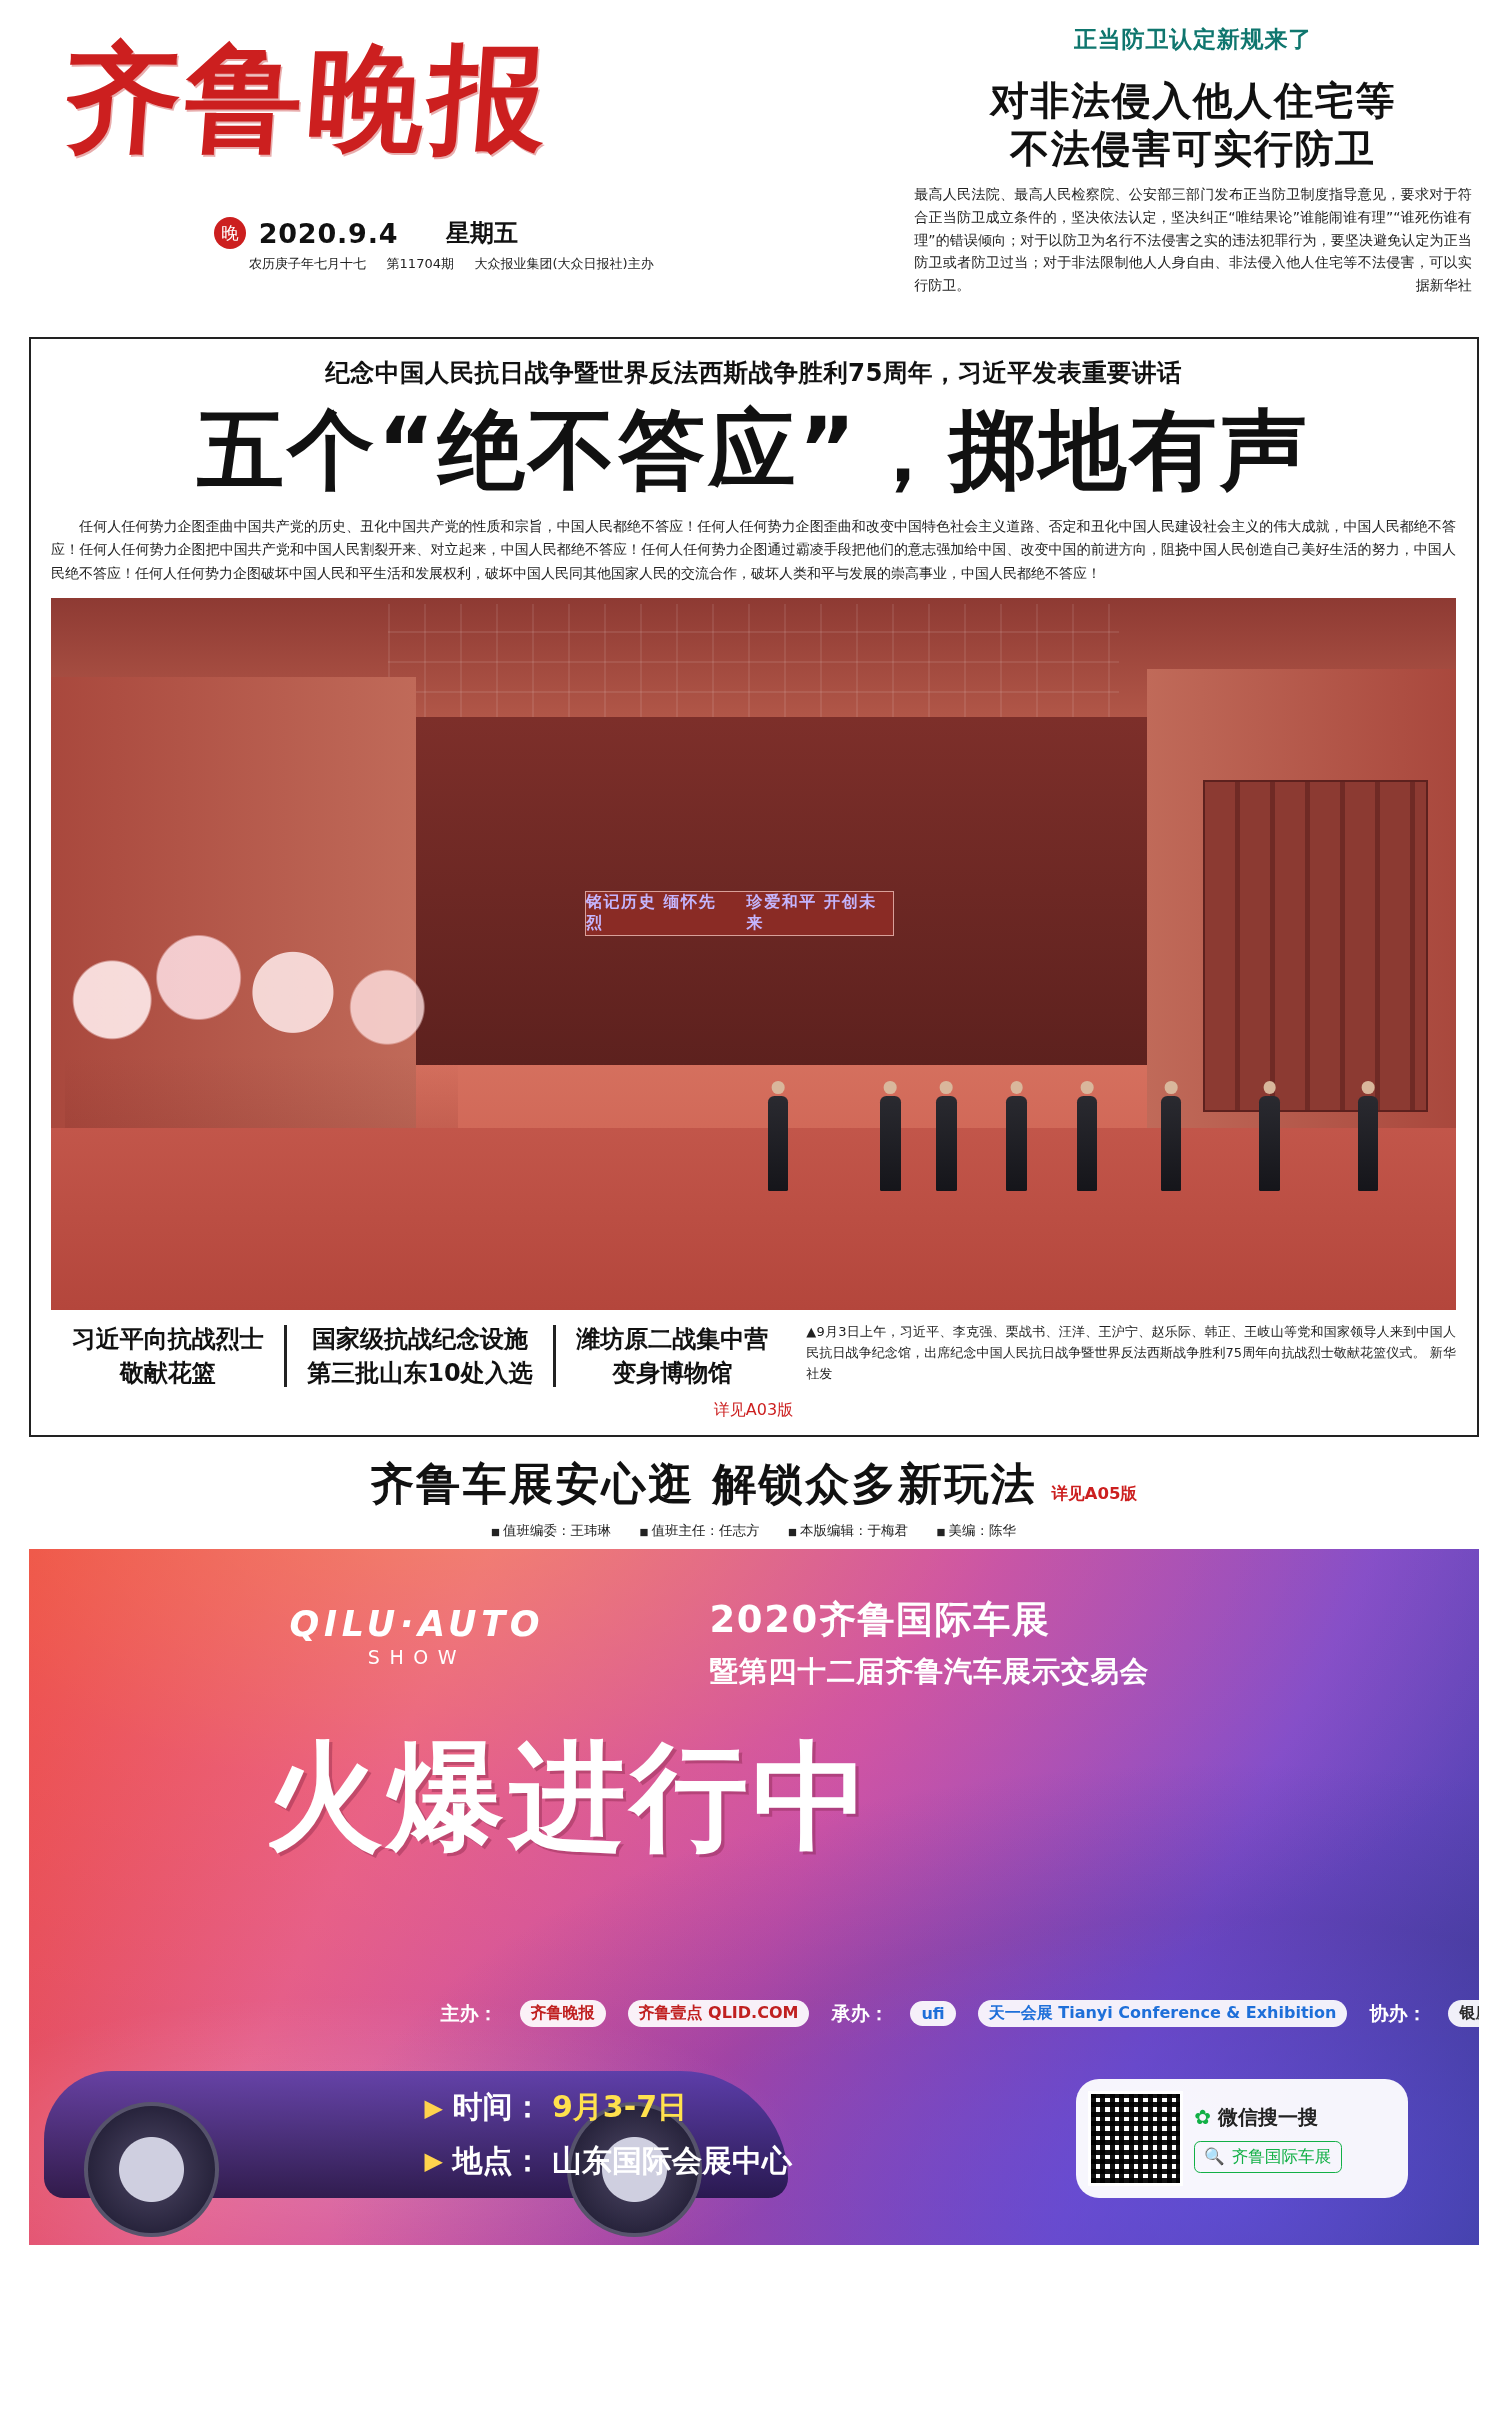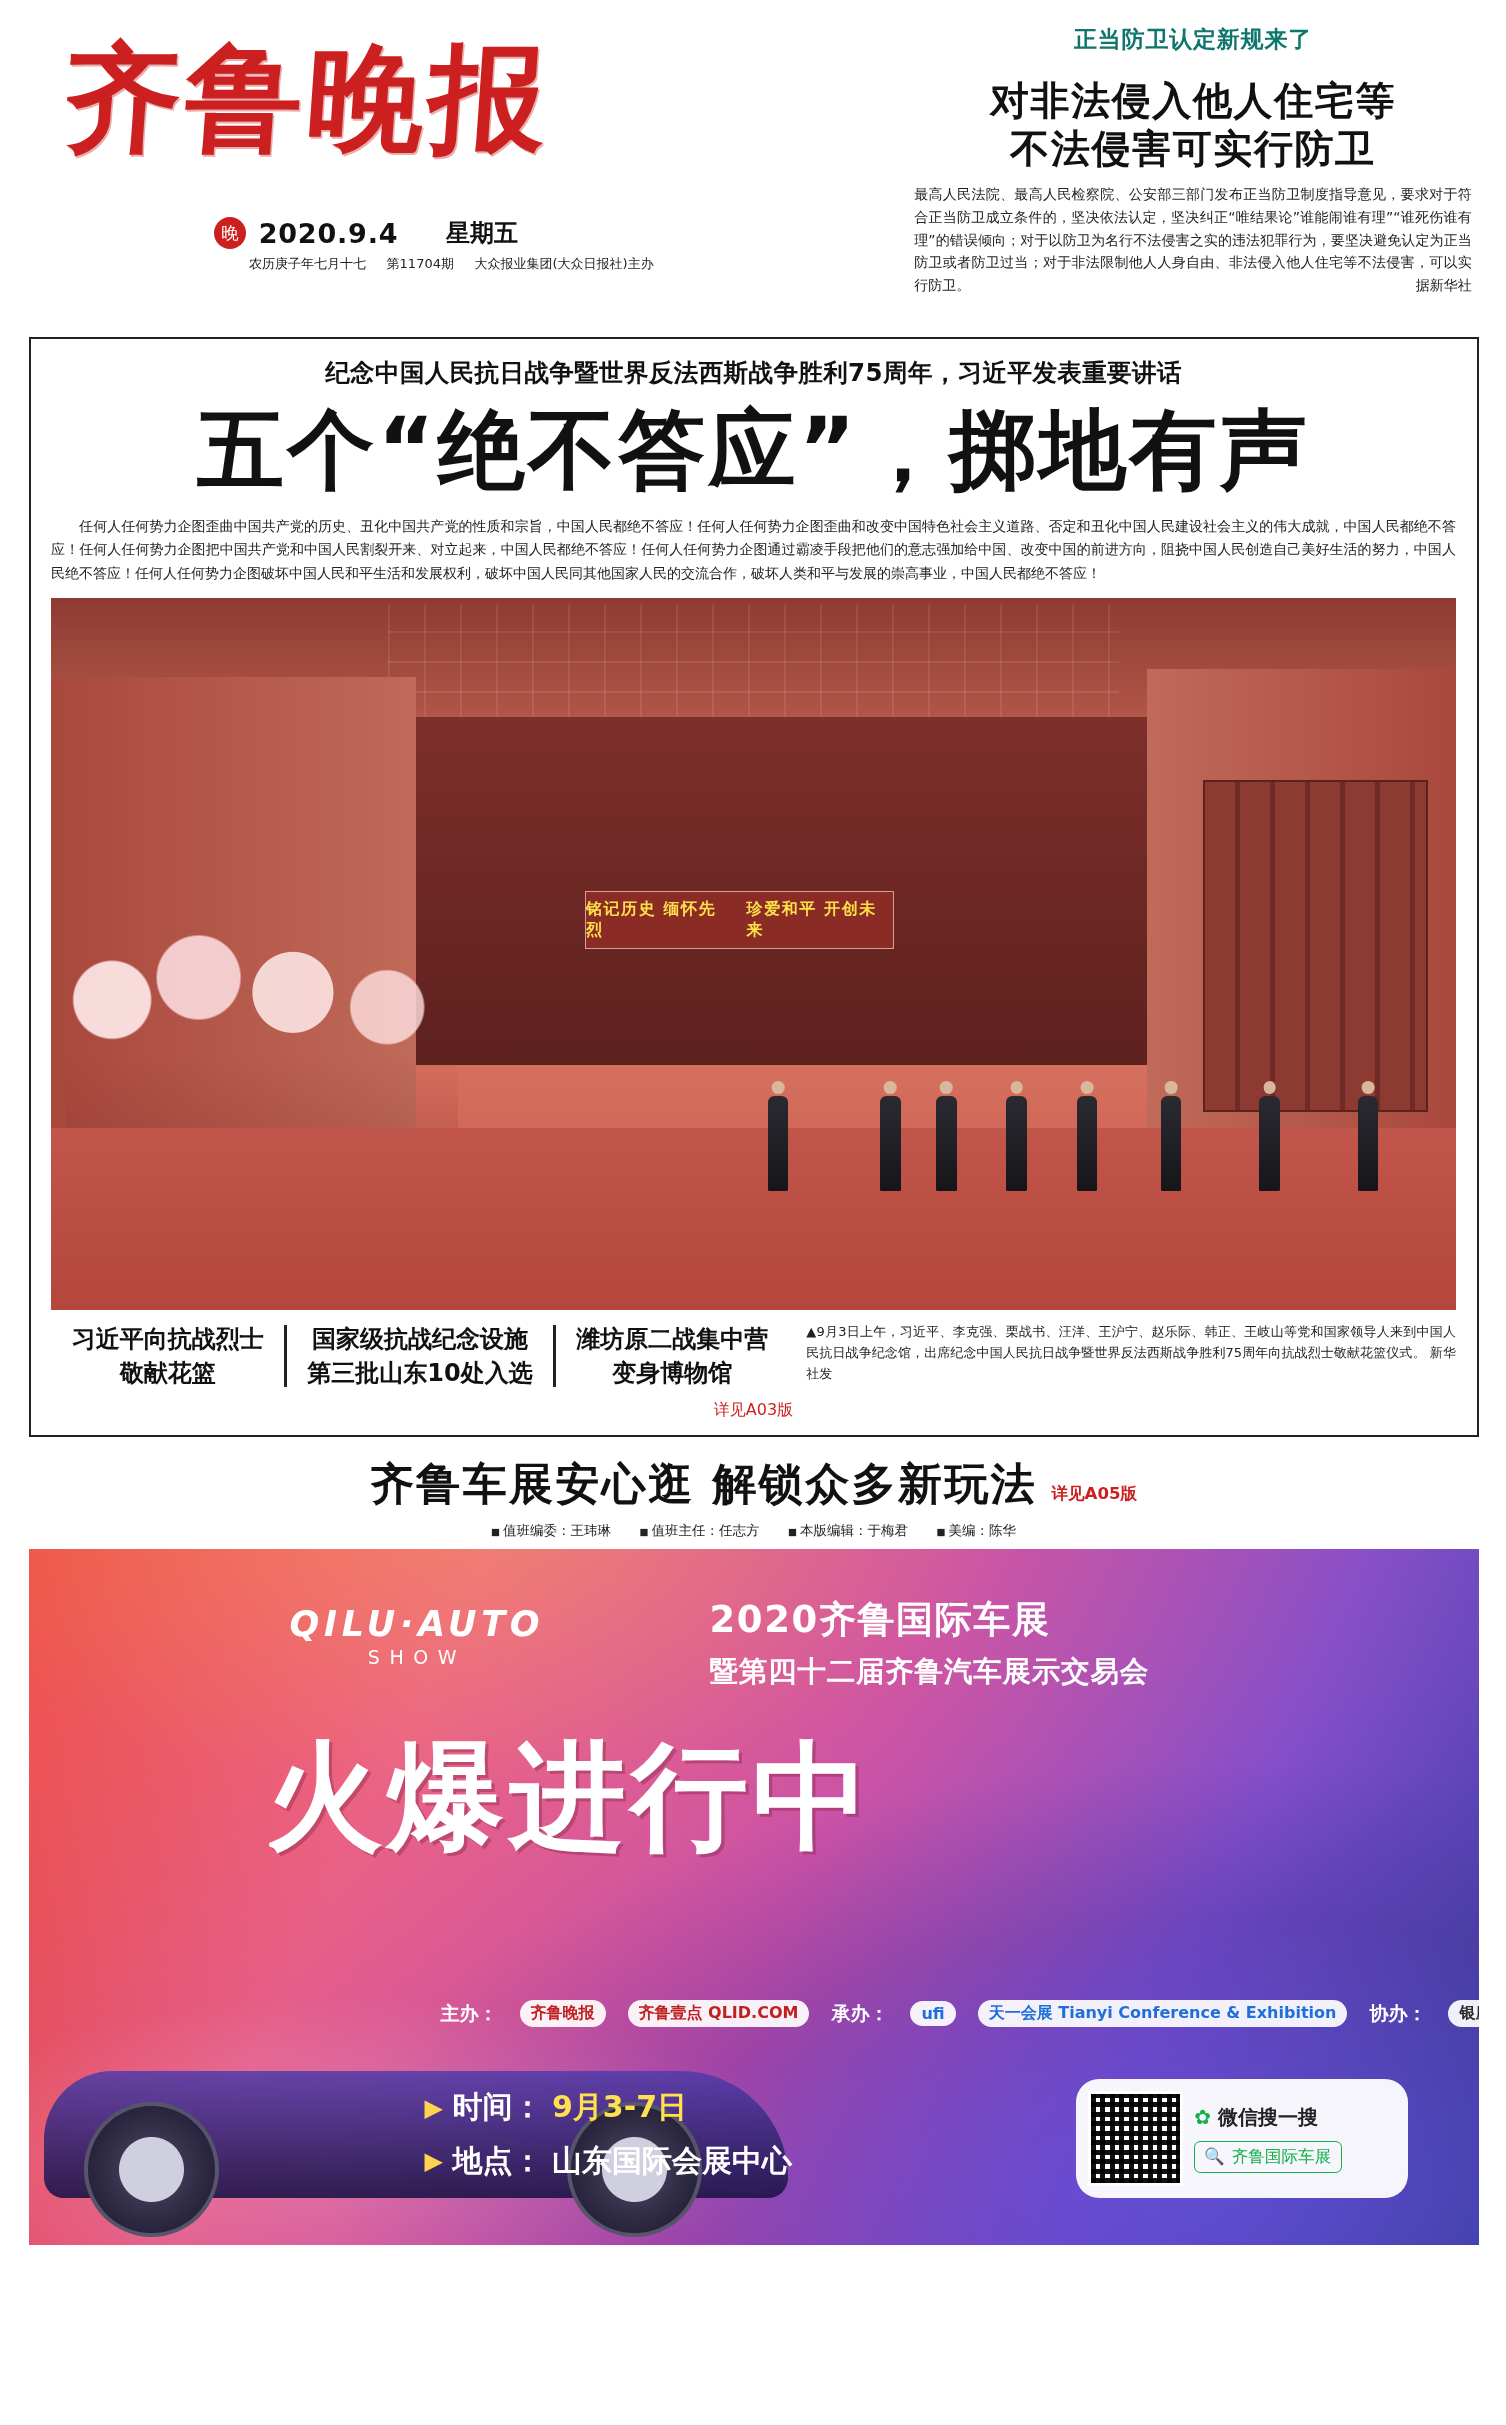--- a/index.html
+++ b/index.html
@@ -166,24 +166,24 @@
     background:
       repeating-linear-gradient(90deg, rgba(255,255,255,0.10) 0 1.6px, transparent 1.6px 36px),
       repeating-linear-gradient(0deg, rgba(255,255,255,0.10) 0 1.6px, transparent 1.6px 30px);
     opacity: .85;
   }
   .photo .backwall {
     position:absolute; left:22%; top:119px; width:56%; height:348px;
     background: linear-gradient(180deg,#7d2f2a 0%, #5d211e 100%);
   }
   .photo .banner {
-    position:absolute; left:38%; top:293px; width:22%; height:58px;
+    position:absolute; left:38%; top:293px; width:22%; height:45px;
     background:#8a2b25; border:1.6px solid #d9a09a;
     display:flex; align-items:center; justify-content:center; gap:14.2px;
-    color:#fde047; font-size:16px; font-weight:bold; letter-spacing:1.6px;
+    color:#c4b5fd; font-size:16px; font-weight:bold; letter-spacing:1.6px;
   }
   .photo .pillar-left {
     position:absolute; left:0; top:79px; width:26%; height:554px;
     background: linear-gradient(90deg,#a9483d 0%, #c06a59 100%);
   }
   .photo .pillar-right {
     position:absolute; right:0; top:71px; width:22%; height:570px;
     background: linear-gradient(270deg,#a9483d 0%, #c06a59 100%);
   }
   .photo .doors {

